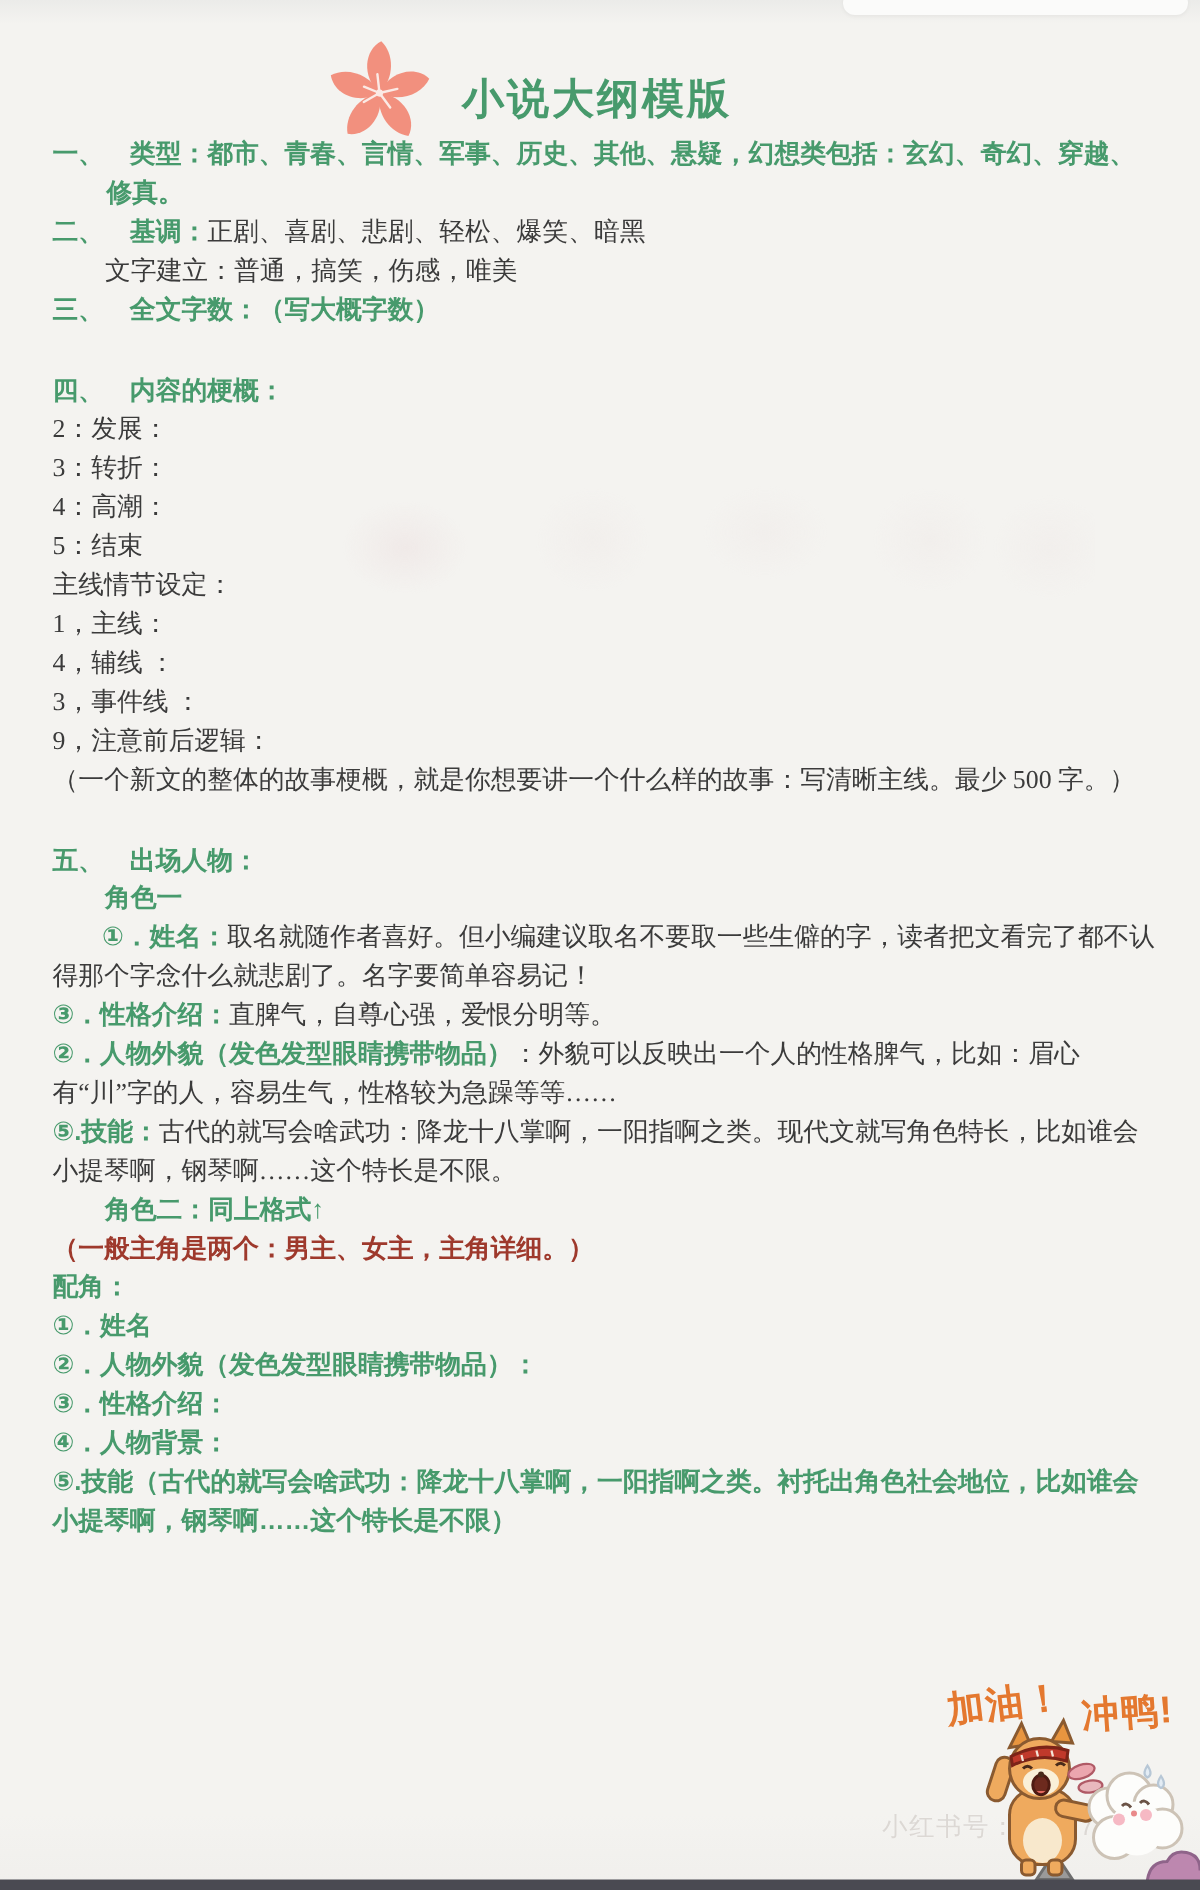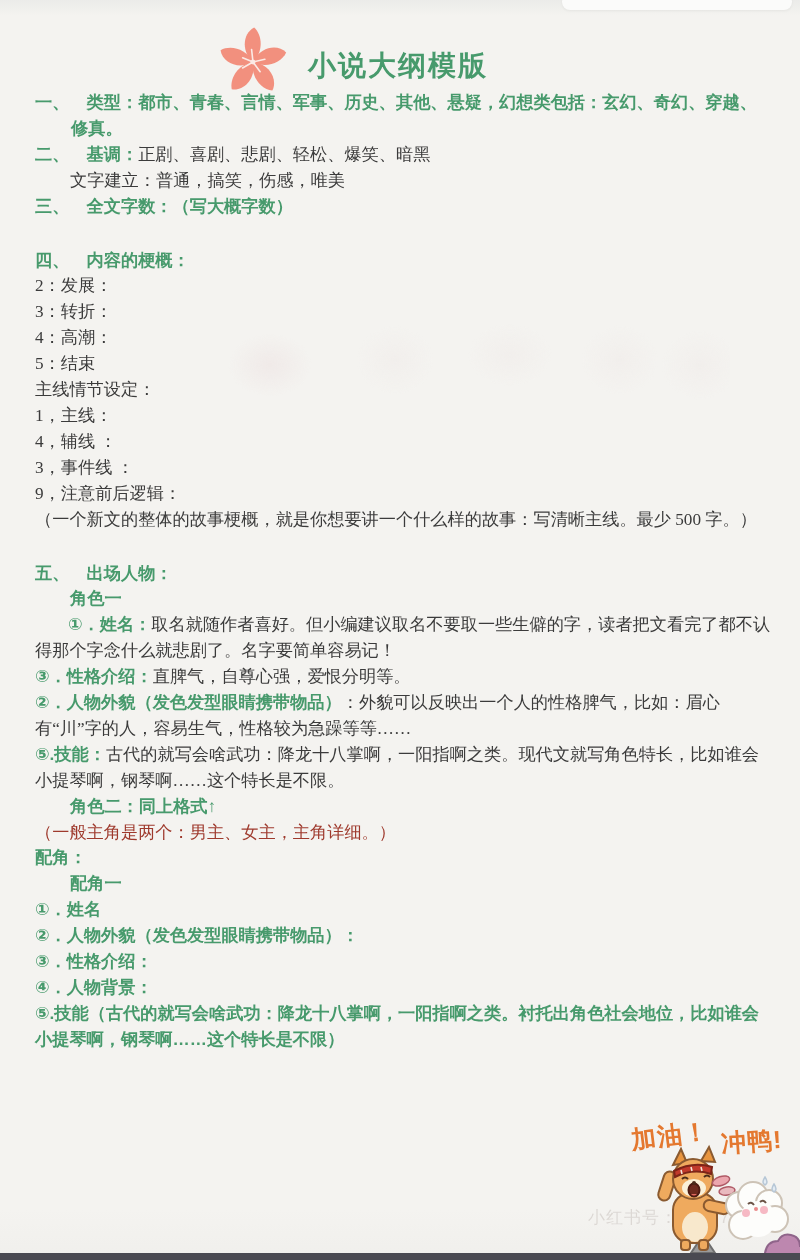--- a/index.html
+++ b/index.html
@@ -15,21 +15,21 @@
     position:absolute; left:308px; top:47px; margin:0;
     font-size:28px; font-weight:700; letter-spacing:2px; color:var(--green);
   }
   .doc { position:absolute; top:90px; left:35px; width:738px; }
   .doc p { margin:0; }
   .ln { font-size:17.2px; line-height:25.9px; color:var(--body);
     font-family:"Liberation Serif","DejaVu Serif",serif; }
   .ln .g { color:var(--green); font-weight:700;
     font-family:"Liberation Sans","DejaVu Sans",sans-serif; }
   .ln .b { color:var(--body); font-family:Liberation Serif, serif; }
-  .ln .r { color:var(--red); font-weight:400;
+  .ln .r { color:var(--red); font-weight:700;
     font-family:"Liberation Sans","DejaVu Sans",sans-serif; }
   .i1 { padding-left:35px; }
   .fi { text-indent:33px; }
   .hang { padding-left:36px; text-indent:-36px; }
   .sp { height:28px; }
   .midmark {
     position:absolute; left:210px; top:295px; width:520px; height:150px; opacity:.55;
     background:
       radial-gradient(60px 45px at 60px 70px, rgba(235,222,222,.8), rgba(235,222,222,0) 70%),
       radial-gradient(55px 50px at 185px 65px, rgba(238,232,230,.7), rgba(238,232,230,0) 70%),
@@ -100,21 +100,20 @@
       <p class="ln sp"></p>
       <p class="ln"><span class="g">五、　出场人物：</span></p>
       <p class="ln i1"><span class="g">角色一</span></p>
       <p class="ln fi"><span class="g">①．姓名：</span><span class="b">取名就随作者喜好。但小编建议取名不要取一些生僻的字，读者把文看完了都不认得那个字念什么就悲剧了。名字要简单容易记！</span></p>
       <p class="ln"><span class="g">③．性格介绍：</span><span class="b">直脾气，自尊心强，爱恨分明等。</span></p>
       <p class="ln"><span class="g">②．人物外貌（发色发型眼睛携带物品）</span><span class="b">：外貌可以反映出一个人的性格脾气，比如：眉心有“川”字的人，容易生气，性格较为急躁等等……</span></p>
       <p class="ln"><span class="g">⑤.技能：</span><span class="b">古代的就写会啥武功：降龙十八掌啊，一阳指啊之类。现代文就写角色特长，比如谁会小提琴啊，钢琴啊……这个特长是不限。</span></p>
       <p class="ln i1"><span class="g">角色二：同上格式↑</span></p>
       <p class="ln"><span class="r">（一般主角是两个：男主、女主，主角详细。）</span></p>
       <p class="ln"><span class="g">配角：</span></p>
-      <p class="ln i1"><span class="g">配角一</span></p>
       <p class="ln"><span class="g">①．姓名</span></p>
       <p class="ln"><span class="g">②．人物外貌（发色发型眼睛携带物品）：</span></p>
       <p class="ln"><span class="g">③．性格介绍：</span></p>
       <p class="ln"><span class="g">④．人物背景：</span></p>
       <p class="ln"><span class="g">⑤.技能（古代的就写会啥武功：降龙十八掌啊，一阳指啊之类。衬托出角色社会地位，比如谁会小提琴啊，钢琴啊……这个特长是不限）</span></p>
     </div>
 
   <div class="xhsmark">小红书号：40737555</div>
 
   <div class="cheer">

